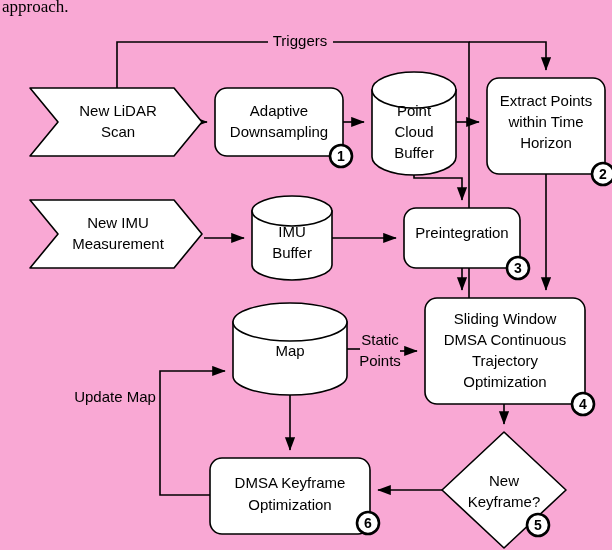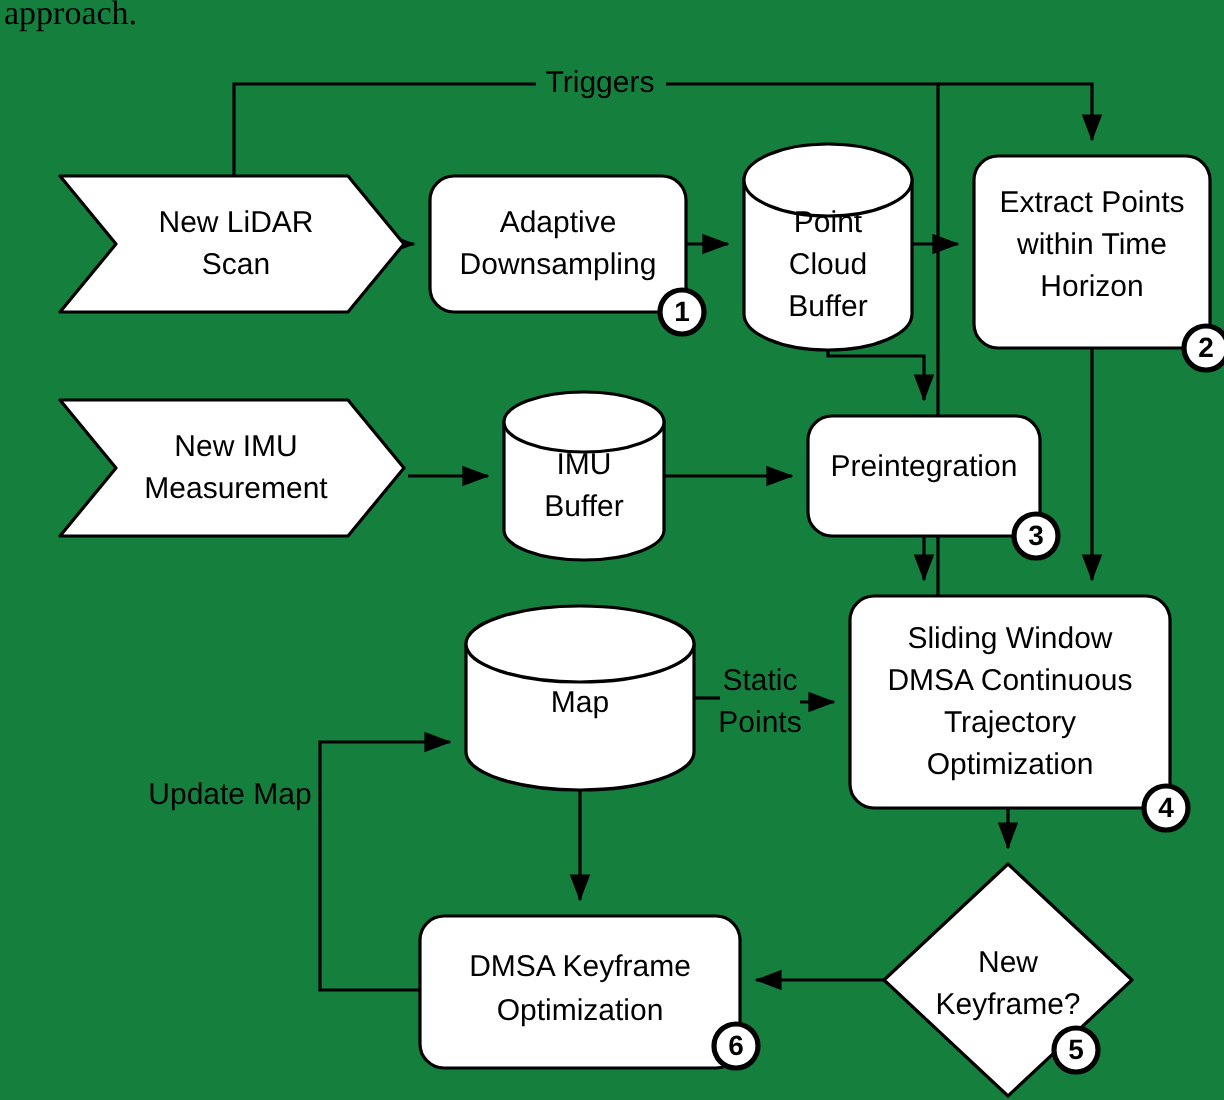--- a/index.html
+++ b/index.html
@@ -4,21 +4,21 @@
 <style>
   html, body {
     margin: 0;
     padding: 0;
     background: #ffffff;
   }
   #page {
     position: relative;
     width: 612px;
     height: 550px;
-    background: #15803d;
+    background: #f9a8d4;
     overflow: hidden;
     font-family: "Liberation Sans", sans-serif;
   }
   #flow-svg {
     position: absolute;
     left: 0;
     top: 0;
     width: 612px;
     height: 550px;
   }

